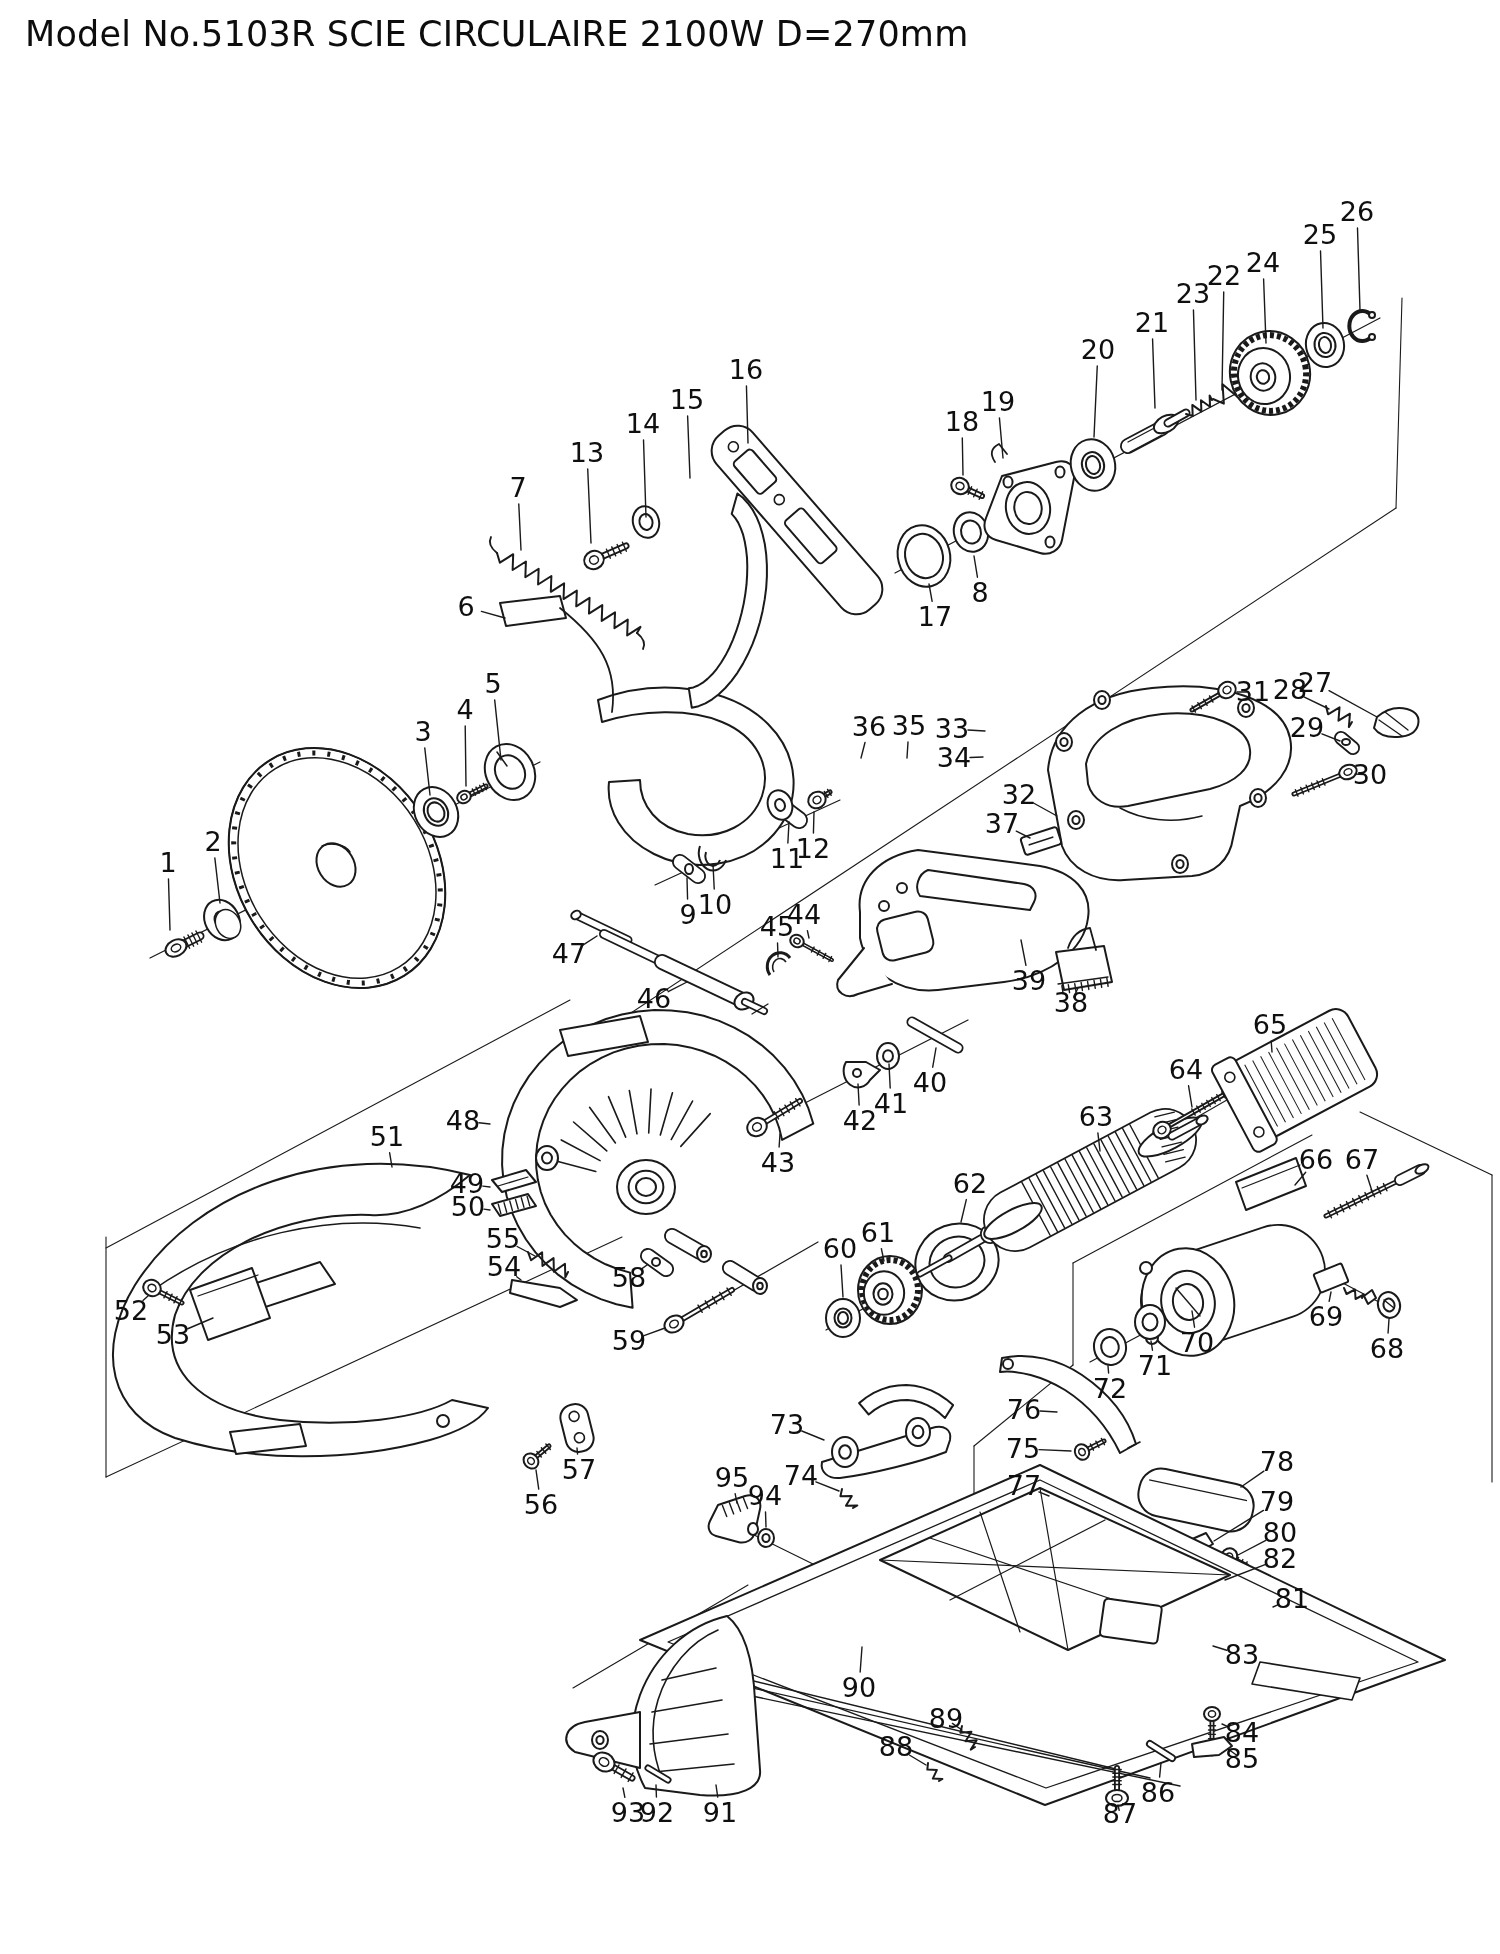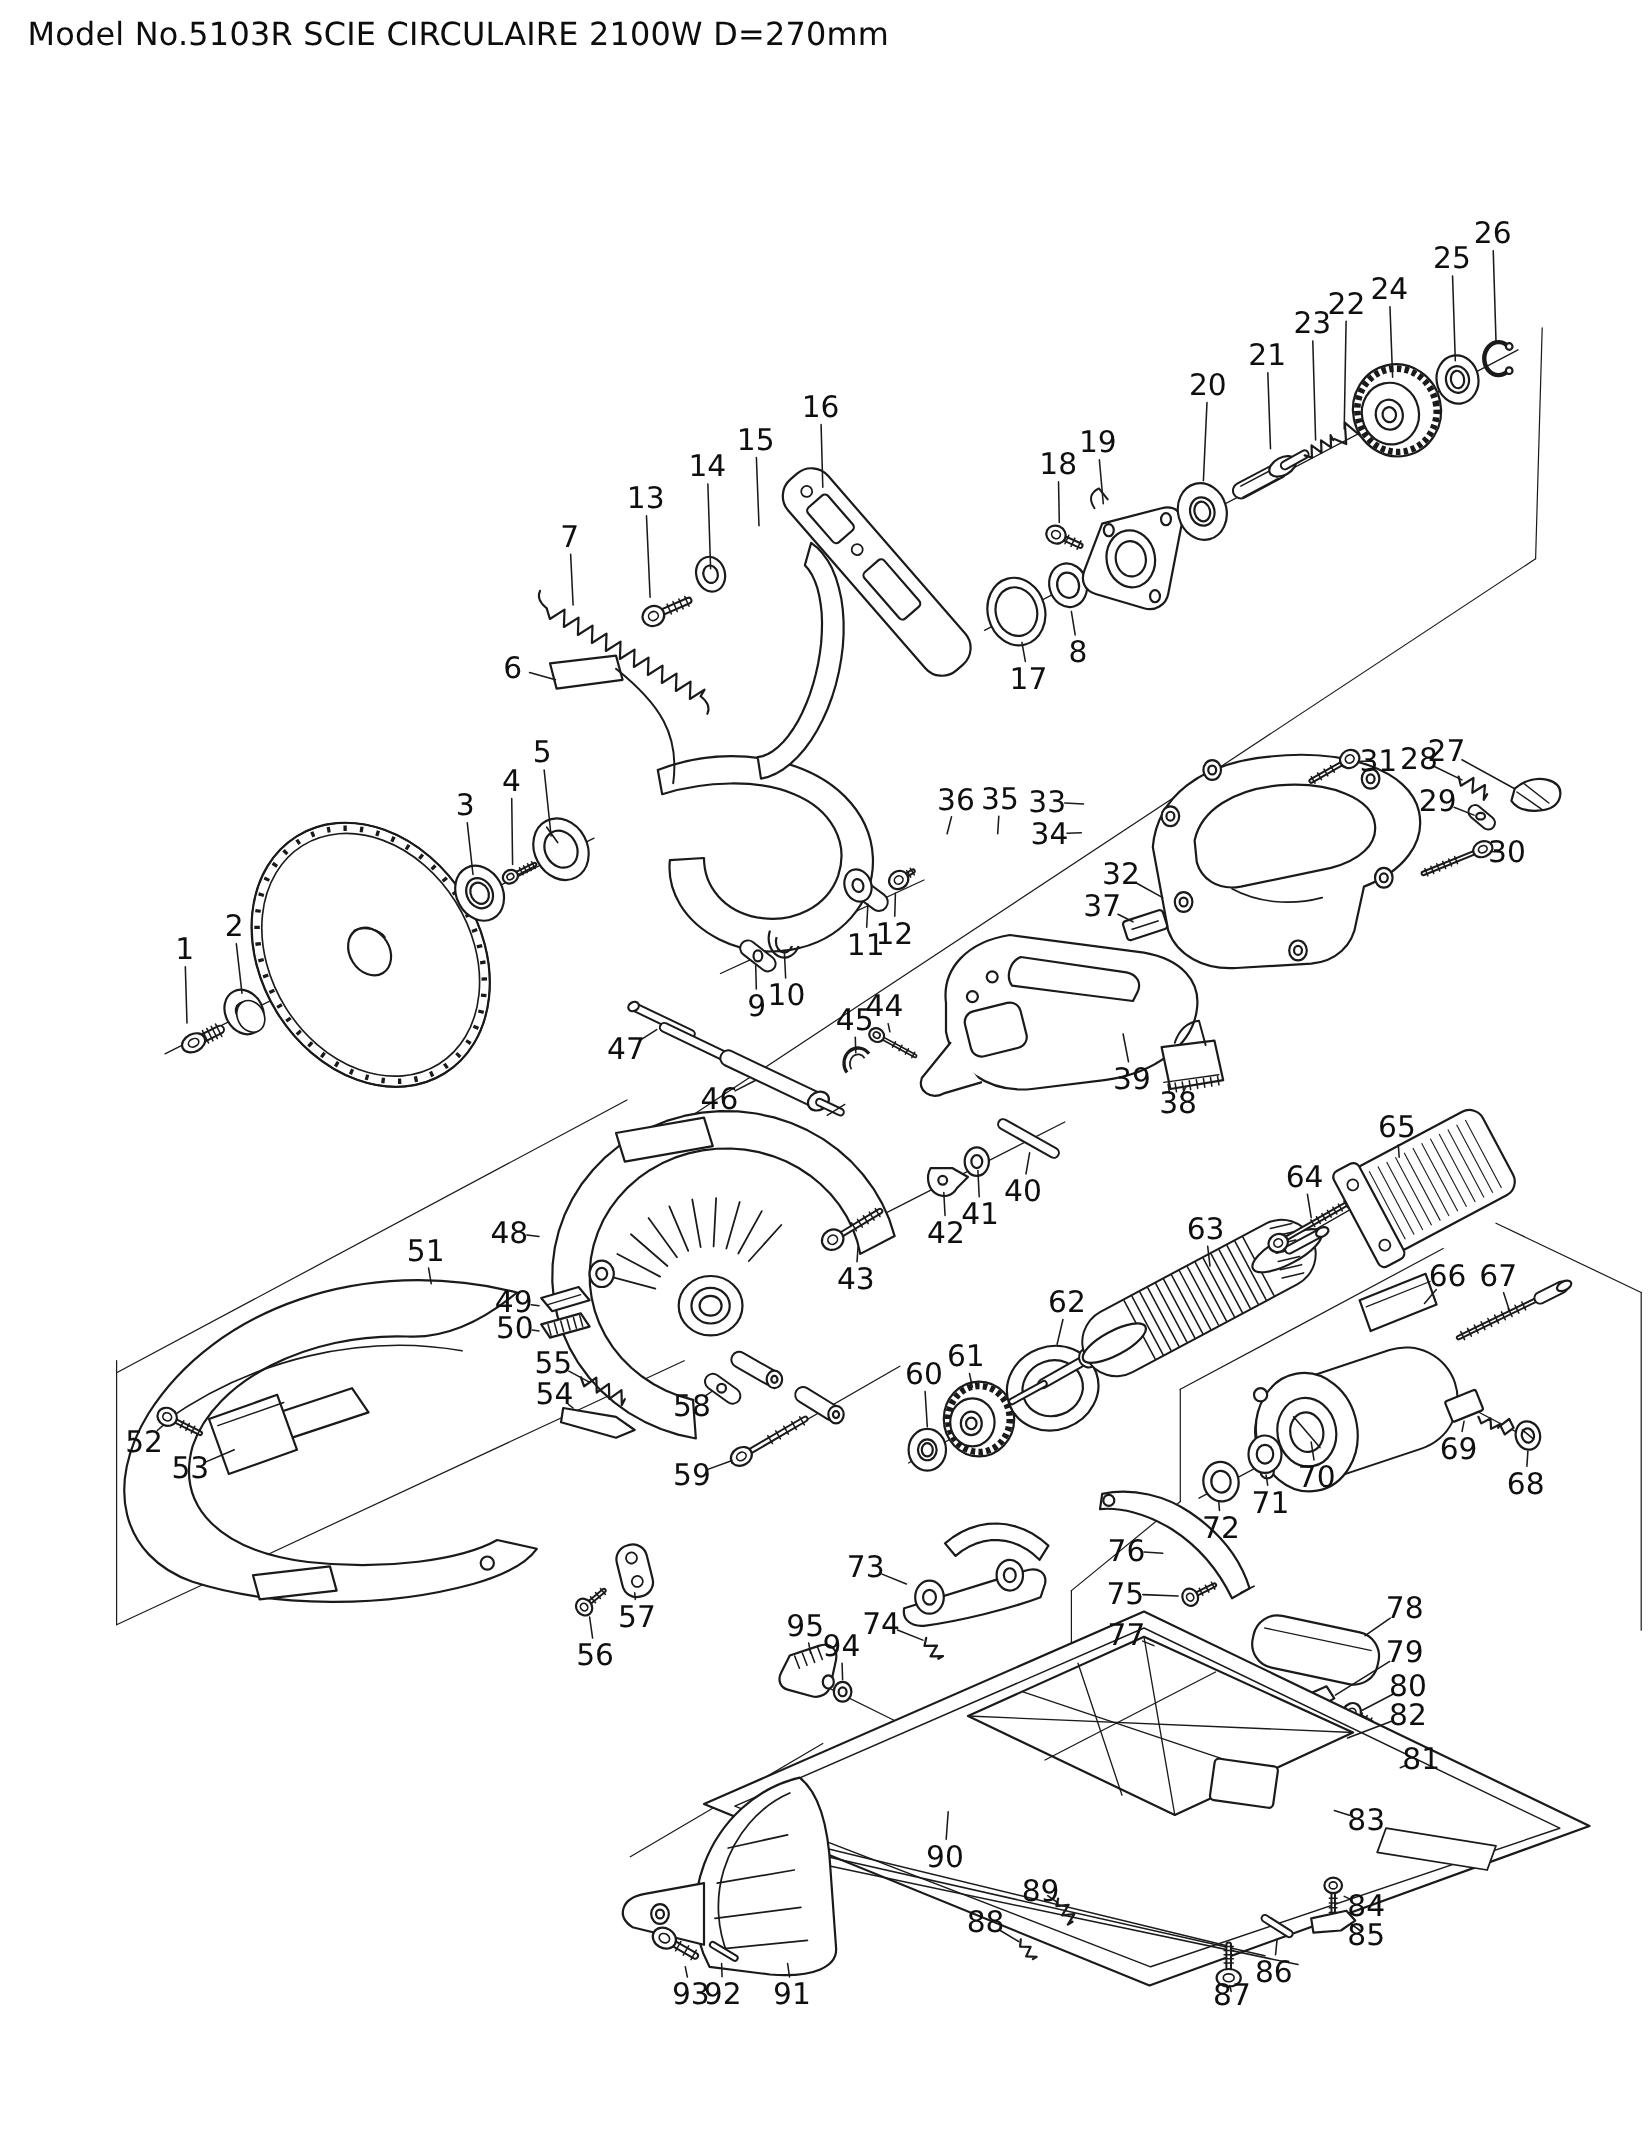--- a/index.html
+++ b/index.html
@@ -1,18 +1,18 @@
 <!DOCTYPE html>
 <html><head>
 <meta charset="utf-8">
 <style>
   html,body{margin:0;padding:0;background:#e8e8e8;}
   .page{position:relative;width:1500px;height:1954px;background:#ffffff;margin:0 auto;
         font-family:"DejaVu Sans","Liberation Sans",sans-serif;overflow:hidden;}
-  .title{position:absolute;left:25px;top:14px;font-size:29px;font-weight:500;
+  .title{position:absolute;left:25px;top:14px;font-size:35px;font-weight:500;
          color:#0d0d0d;letter-spacing:0.2px;white-space:nowrap;}
   svg{position:absolute;left:0;top:0;}
   text.plbl{font-family:"DejaVu Sans","Liberation Sans",sans-serif;font-size:27px;fill:#0f0f0f;}
 </style>
 </head>
 <body>
 
 <div class="page">
   <div class="title">Model No.5103R SCIE CIRCULAIRE 2100W D=270mm</div>
   <svg id="dg" width="1500" height="1954" viewBox="0 0 1500 1954">

